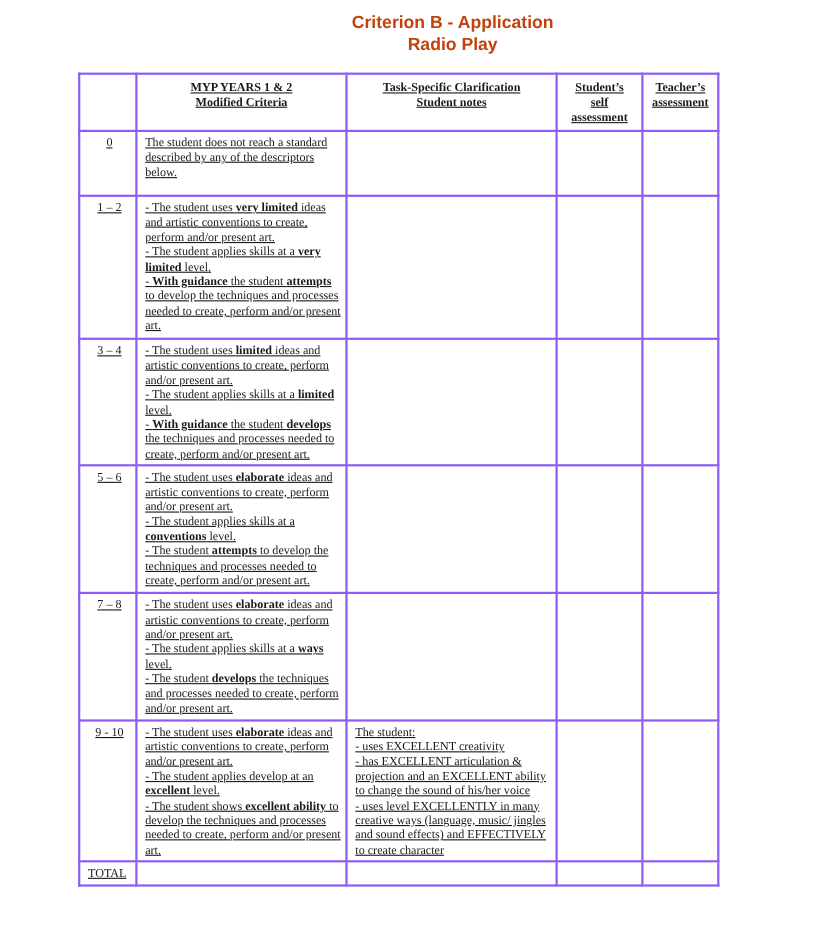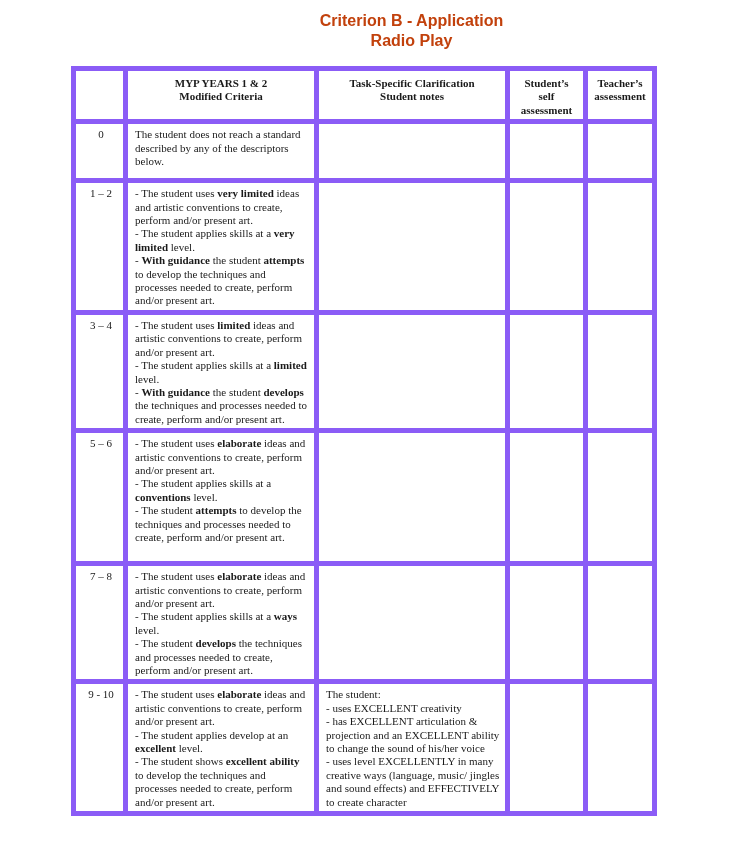--- a/index.html
+++ b/index.html
@@ -12,31 +12,32 @@
     position:absolute;left:82px;top:11px;width:659px;
     text-align:center;
     font-family:"Liberation Sans","DejaVu Sans",sans-serif;
     font-weight:bold;font-size:16px;line-height:20px;color:#c2410c;
   }
   table.rubric{
     position:absolute;left:71px;top:66px;width:582px;
     border-collapse:collapse;table-layout:fixed;
   }
   table.rubric td{
-    border:5px solid #8b5cf6;vertical-align:top;
+    border:2px solid #8b5cf6;vertical-align:top;
     font-size:11px;line-height:13.4px;
     padding:4px 4px 2px 7px;
     overflow:hidden;
+    text-decoration:underline;
   }
   tr.hdr{height:52px;}
   tr.hdr td{font-weight:bold;text-align:center;padding:6px 2px 2px 2px;}
   tr.r0{height:59px;}
   tr.r12{height:130px;margin-top:16px;}
   tr.r34{height:115px;}
-  tr.r56{height:133px;}
+  tr.r56{height:116px;}
   tr.r78{height:115px;}
   tr.r910{height:110px;}
   tr.totalrow{height:22px;}
   td.score{text-align:center;padding:4px 1px 2px 1px;}
   td.extra-top{padding-top:17px;}
   td.total-cell{padding:3px 2px 2px 7px;}
   .para{margin:0;}
   .b{font-weight:bold;}
 </style>
 </head>
@@ -130,14 +131,21 @@
     <td>
           <div class="para"><span>The student:</span></div>
           <div class="para"><span>- uses EXCELLENT creativity</span></div>
           <div class="para"><span>- has EXCELLENT articulation &amp; projection and an EXCELLENT ability to change the sound of his/her voice</span></div>
           <div class="para"><span>- uses level EXCELLENTLY in many creative ways (language, music/ jingles and sound effects) and EFFECTIVELY to create character</span></div>
         </td>
     <td></td>
     <td></td>
   </tr>
 
+  <tr class="totalrow">
+    <td class="total-cell">TOTAL</td>
+    <td></td>
+    <td></td>
+    <td></td>
+    <td></td>
+  </tr>
 </tbody>
   </table>
 
 </body></html>

